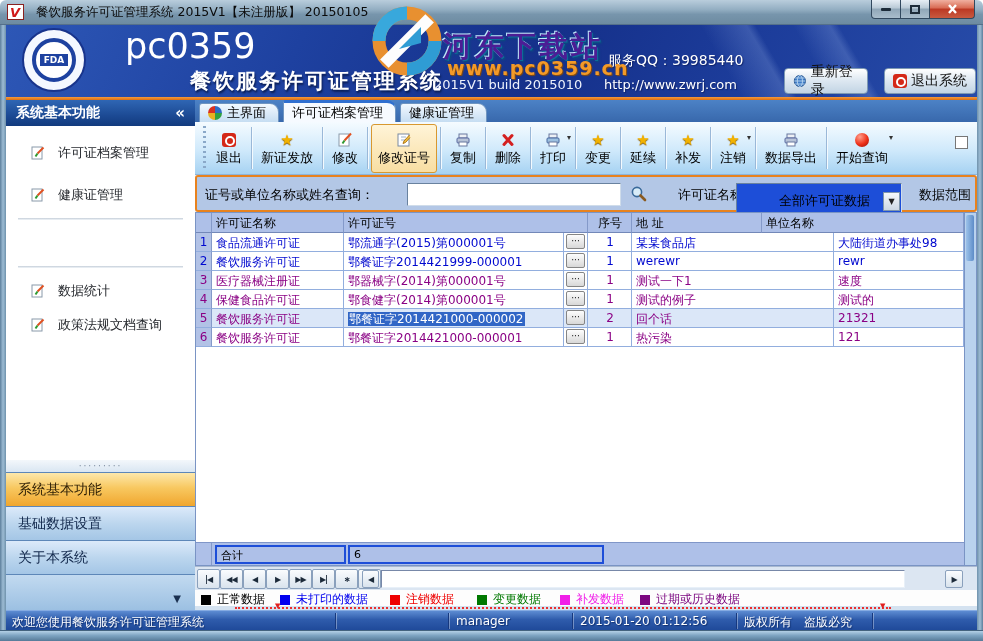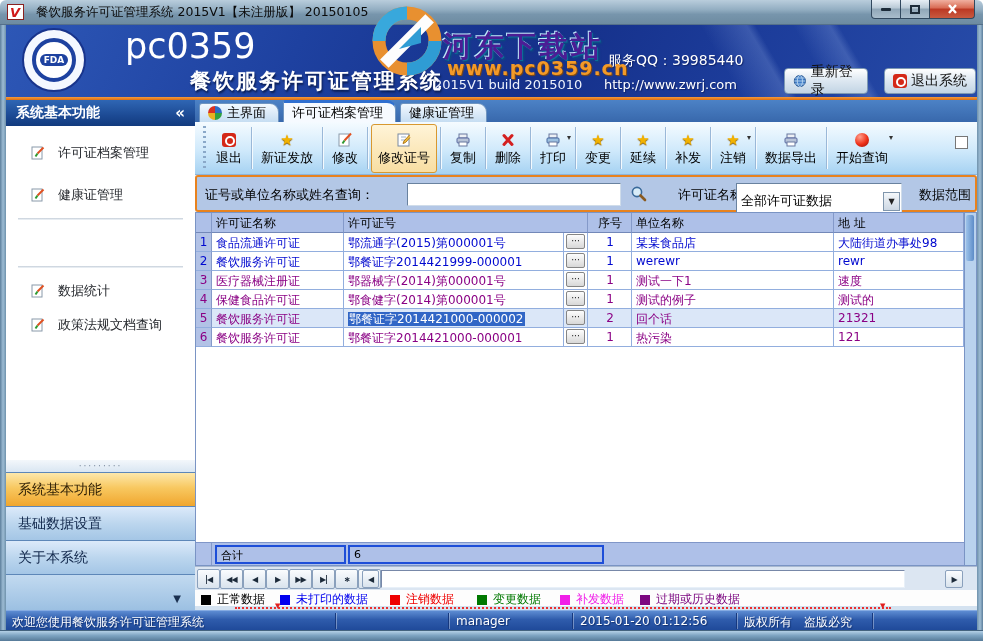--- a/index.html
+++ b/index.html
@@ -29,21 +29,21 @@
     background:linear-gradient(180deg,#b4d0e6,#7ea4c2 45%,#567a98 100%);border-top:1px solid #44637e;}
   
   .banner{left:6px;top:25px;width:971px;height:72px;overflow:visible;
     background:linear-gradient(115deg,#2d57b6 0%,#1e41a0 30%,#15308a 55%,#1c3c9a 75%,#274ba8 100%);}
   .banner .streak{position:absolute;right:0;top:0;width:420px;height:72px;opacity:.25;
     background:linear-gradient(60deg,transparent 40%,#9ab4e8 50%,transparent 52%,transparent 60%,#9ab4e8 68%,transparent 70%);}
   .fda{position:absolute;left:16px;top:3px;width:64px;height:64px;border-radius:50%;
     background:#f4f8ff;border:2px solid #18348c;display:flex;align-items:center;justify-content:center;}
   .fda .inner{width:44px;height:44px;border-radius:50%;background:#fff;border:4px solid #1e42a0;
     display:flex;align-items:center;justify-content:center;}
-  .fda .band{background:#1e42a0;color:#fff;font-size:9px;font-weight:bold;padding:1px 4px;border-radius:6px;}
+  .fda .band{background:#1e42a0;color:#fff;font-size:9px;font-weight:bold;padding:1px 4px;border-radius:0;}
   .appid{position:absolute;left:119px;top:1px;font-size:35px;color:#fff;}
   .appname{position:absolute;left:184px;top:42px;font-size:21px;font-weight:bold;color:#fff;
     letter-spacing:2px;text-shadow:1px 2px 2px #0a1c50;}
   .bver{position:absolute;left:428px;top:52px;font-size:13px;color:#eef2fc;white-space:nowrap;}
   .burl{position:absolute;left:598px;top:52px;font-size:13px;color:#fff;white-space:nowrap;text-shadow:1px 1px 1px #10246a;}
   .bqq{position:absolute;left:602px;top:27px;font-size:14px;color:#fff;white-space:nowrap;text-shadow:1px 1px 1px #10246a;}
   .hbtn{position:absolute;top:43px;height:26px;display:flex;align-items:center;gap:4px;padding:0 8px;
     background:linear-gradient(180deg,#ffffff,#dfe9f2 45%,#c2d4e4);border:1px solid #7e9ab4;border-radius:4px;
     font-size:14px;color:#111;cursor:default;}
   .hbtn.relogin{left:778px;width:84px;}
@@ -105,22 +105,22 @@
   .oicon2{width:14px;height:14px;background:#d42818;border-radius:3px;position:relative;}
   .oicon2::after{content:"";position:absolute;left:3px;top:3px;width:6px;height:6px;border:2px solid #fff;border-radius:50%;}
   .chk{position:absolute;left:760px;top:36px;width:13px;height:13px;background:#fff;border:1px solid #777;}
   
   .searchrow{position:absolute;left:0;top:75px;width:782px;height:37px;background:#b3c7e6;
     border:2px solid #e8821e;border-radius:3px;}
   .srlabel{position:absolute;top:9px;font-size:13px;color:#000;white-space:nowrap;}
   .srinput{position:absolute;left:210px;top:6px;width:214px;height:23px;background:#fff;
     border:1px solid;border-color:#69829f #cfdcea #cfdcea #69829f;}
   .mag{position:absolute;left:433px;top:8px;}
-  .srsel{position:absolute;left:539px;top:6px;width:166px;height:36px;background:#ffffff;
-    border:1px solid;border-color:#69829f #cfdcea #cfdcea #69829f;display:flex;align-items:center;}
+  .srsel{position:absolute;left:539px;top:6px;width:166px;height:36px;background:#1d4ed8;
+    border:1px solid;border-color:#69829f #cfdcea #cfdcea #69829f;display:flex;align-items:center;padding-left:38px;}
   .srsel .val{flex:1;padding-left:4px;font-size:13px;white-space:nowrap;overflow:hidden;}
   .srsel .dd{width:17px;height:19px;margin-right:1px;background:linear-gradient(180deg,#f4f7fa,#cdd8e4);
     border:1px solid #8096ac;display:flex;align-items:center;justify-content:center;font-size:8px;color:#222;}
   
   .grid{position:absolute;left:0;top:112px;width:770px;height:354px;background:#fff;
     border:1px solid #7a94c4;}
   .trow{display:flex;width:100%;height:19px;}
   .thead{height:20px;}
   .tc{border-right:1px solid #92aede;border-bottom:1px solid #92aede;padding:2px 3px 0 4px;
     font-size:12px;white-space:nowrap;overflow:hidden;}
@@ -444,22 +444,22 @@
       </div>
       <span class="srlabel" style="left:722px;">数据范围</span>
     </div>
 
     <div class="grid">
       <div class="trow thead">
         <div class="tc c0"></div>
         <div class="tc c1">许可证名称</div>
         <div class="tc w244">许可证号</div>
         <div class="tc c4">序号</div>
+        <div class="tc c6">地  址</div>
         <div class="tc c5">单位名称</div>
-        <div class="tc c6">地  址</div>
       </div>
 
       <div class="trow r-blue">
         <div class="tc c0 numcell">1</div>
         <div class="tc c1">食品流通许可证</div>
         <div class="tc c2">鄂流通字(2015)第000001号</div>
         <div class="tc c3">
             <div class="morebtn">···</div>
           </div>
         <div class="tc c4">1</div>

